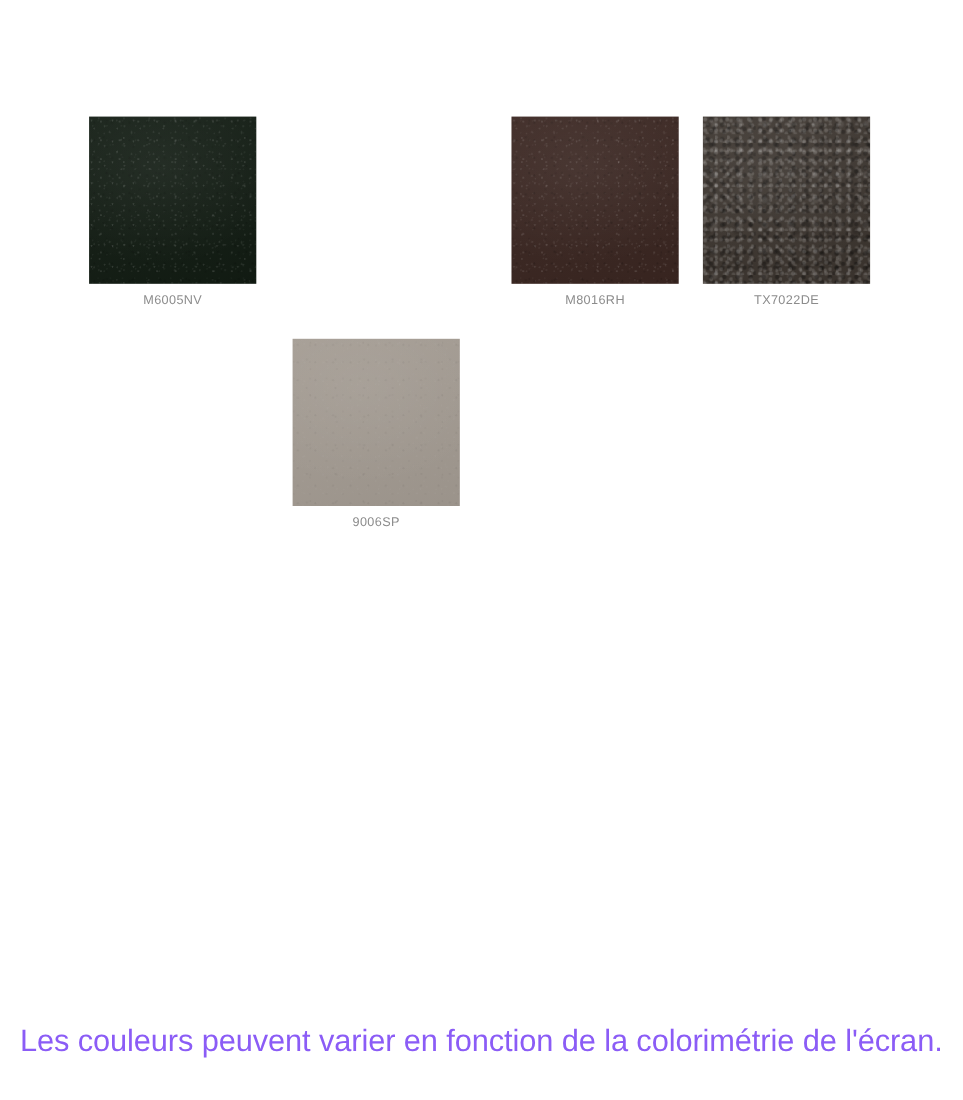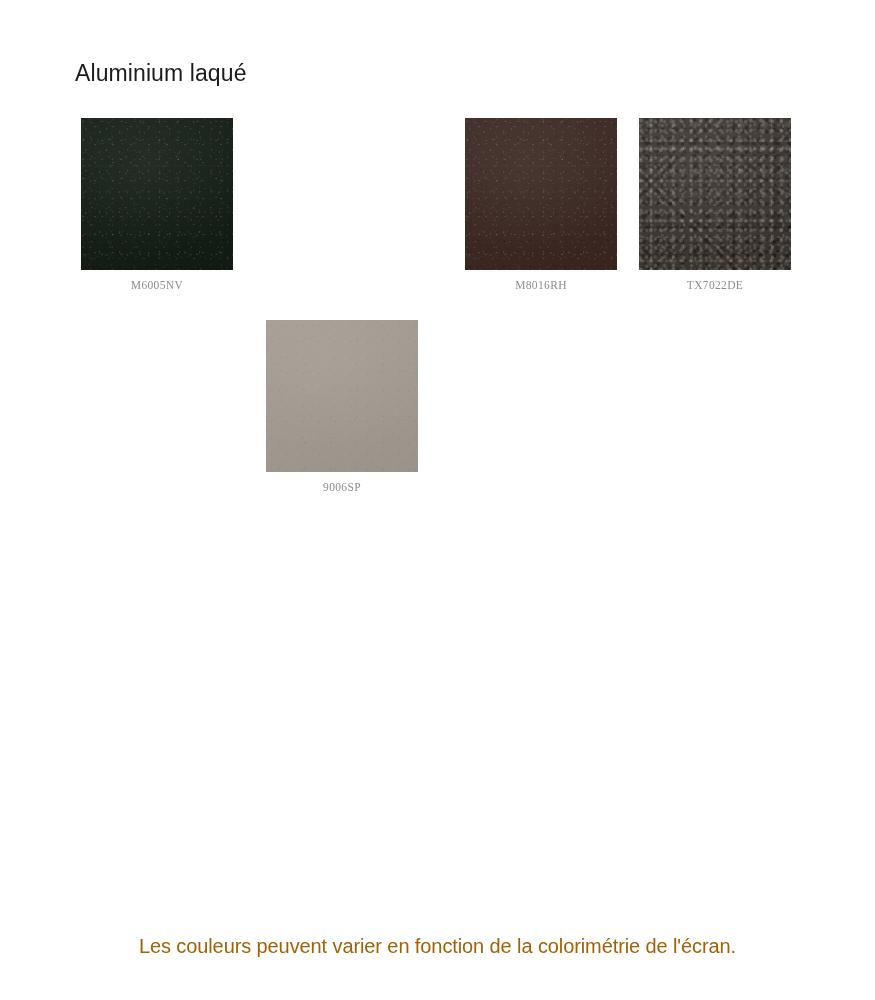--- a/index.html
+++ b/index.html
@@ -32,23 +32,22 @@
     font-weight: 400;
     color: #1c1c1c;
     letter-spacing: 0.1px;
     white-space: nowrap;
   }
 
   
   .swatch-grid {
     position: absolute;
     left: 81px;
-    top: 118px;
+    top: 106px;
     width: 740px;
-    font-family: Liberation Serif, serif;
   }
   .swatch-row {
     position: relative;
     height: 202px;
   }
   .swatch-cell {
     position: absolute;
     top: 0;
     width: 152px;
   }
@@ -152,33 +151,32 @@
     white-space: nowrap;
   }
 
   
   .footer-note {
     position: absolute;
     left: 0;
     right: 0;
     top: 930px;
     text-align: center;
-    font-size: 20px;
+    font-size: 28px;
     line-height: 32px;
-    color: #a16207;
+    color: #8b5cf6;
     letter-spacing: -0.1px;
     white-space: nowrap;
   }
 </style>
 </head>
 <body>
 
 <div id="page" style="background: rgb(255, 255, 255);">
 
-  <h1 class="page-title">Aluminium laqué</h1>
 
   <div class="swatch-grid">
 
     <div class="swatch-row">
 
       <div class="swatch-cell col0">
         <div class="swatch-chip" style="background-color: rgb(18, 28, 19);">
           <span class="grain"></span>
           <span class="grain2"></span>
           <span class="sheen"></span>

